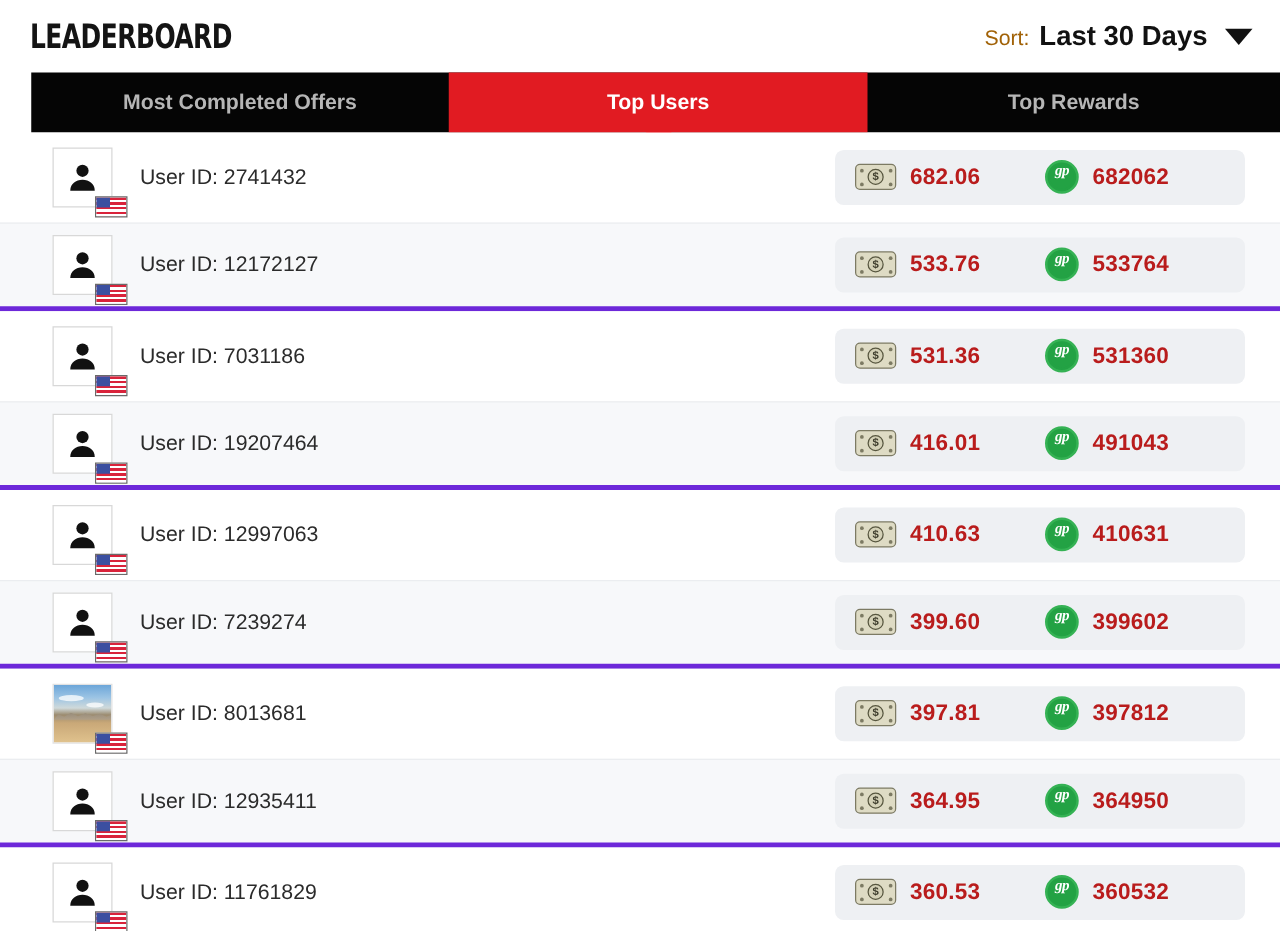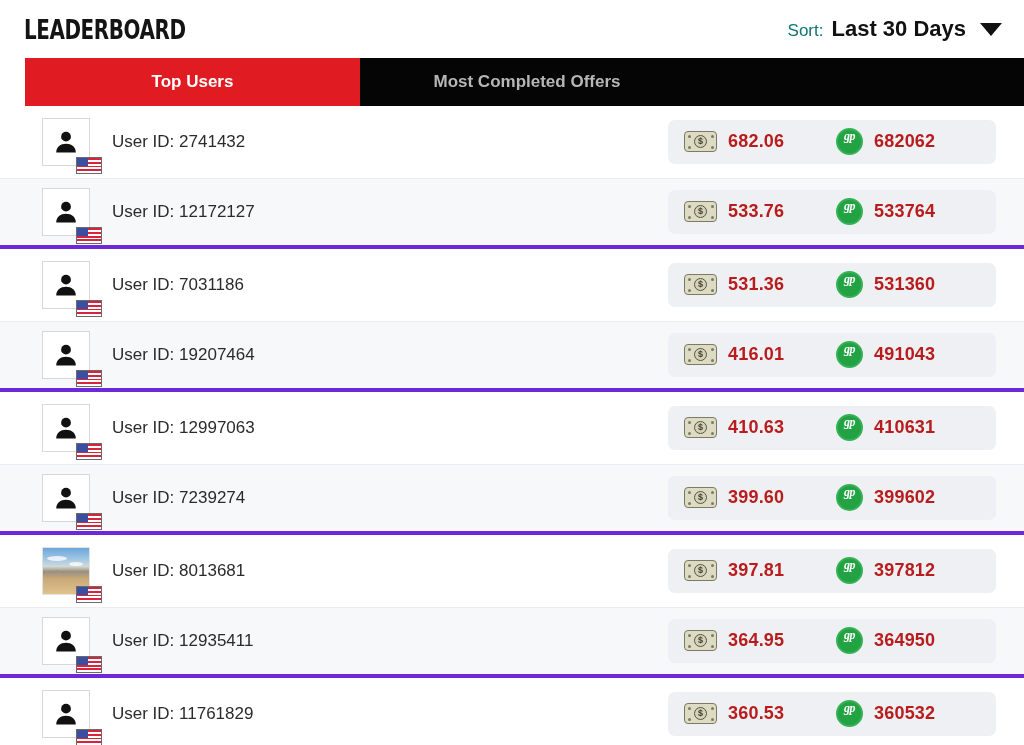--- a/index.html
+++ b/index.html
@@ -32,21 +32,21 @@
     white-space: nowrap;
   }
   .sort-area {
     display: flex;
     align-items: baseline;
     gap: 8px;
     white-space: nowrap;
   }
   .sort-label {
     font-size: 17px;
-    color: #0f766e;
+    color: #a16207;
   }
   .sort-value {
     font-size: 22px;
     font-weight: bold;
     color: #111111;
   }
   .sort-caret {
     margin-left: 6px;
     width: 0; height: 0;
     border-left: 11px solid transparent;
@@ -276,26 +276,29 @@
   <div class="header">
     <div class="page-title">LEADERBOARD</div>
     <div class="sort-area">
       <span class="sort-label">Sort:</span>
       <span class="sort-value">Last 30 Days</span>
       <span class="sort-caret"></span>
     </div>
   </div>
 
   <div class="tabs">
+    <div class="tab t2">
+      <span>Most Completed Offers</span>
+    </div>
     <div class="tab t1 active">
       <span>Top Users</span>
       <span class="pointer"></span>
     </div>
-    <div class="tab t2">
-      <span>Most Completed Offers</span>
+    <div class="tab t3">
+      <span>Top Rewards</span>
     </div>
   </div>
 
   <div class="rows" id="rows">
   <div class="row">
     <div class="user-cell">
       <div class="avatar-wrap">
         <div class="avatar">
           <svg width="28" height="28" viewBox="0 0 24 24" aria-hidden="true">
             <circle cx="12" cy="7.4" r="4.2" fill="#111111"></circle>

